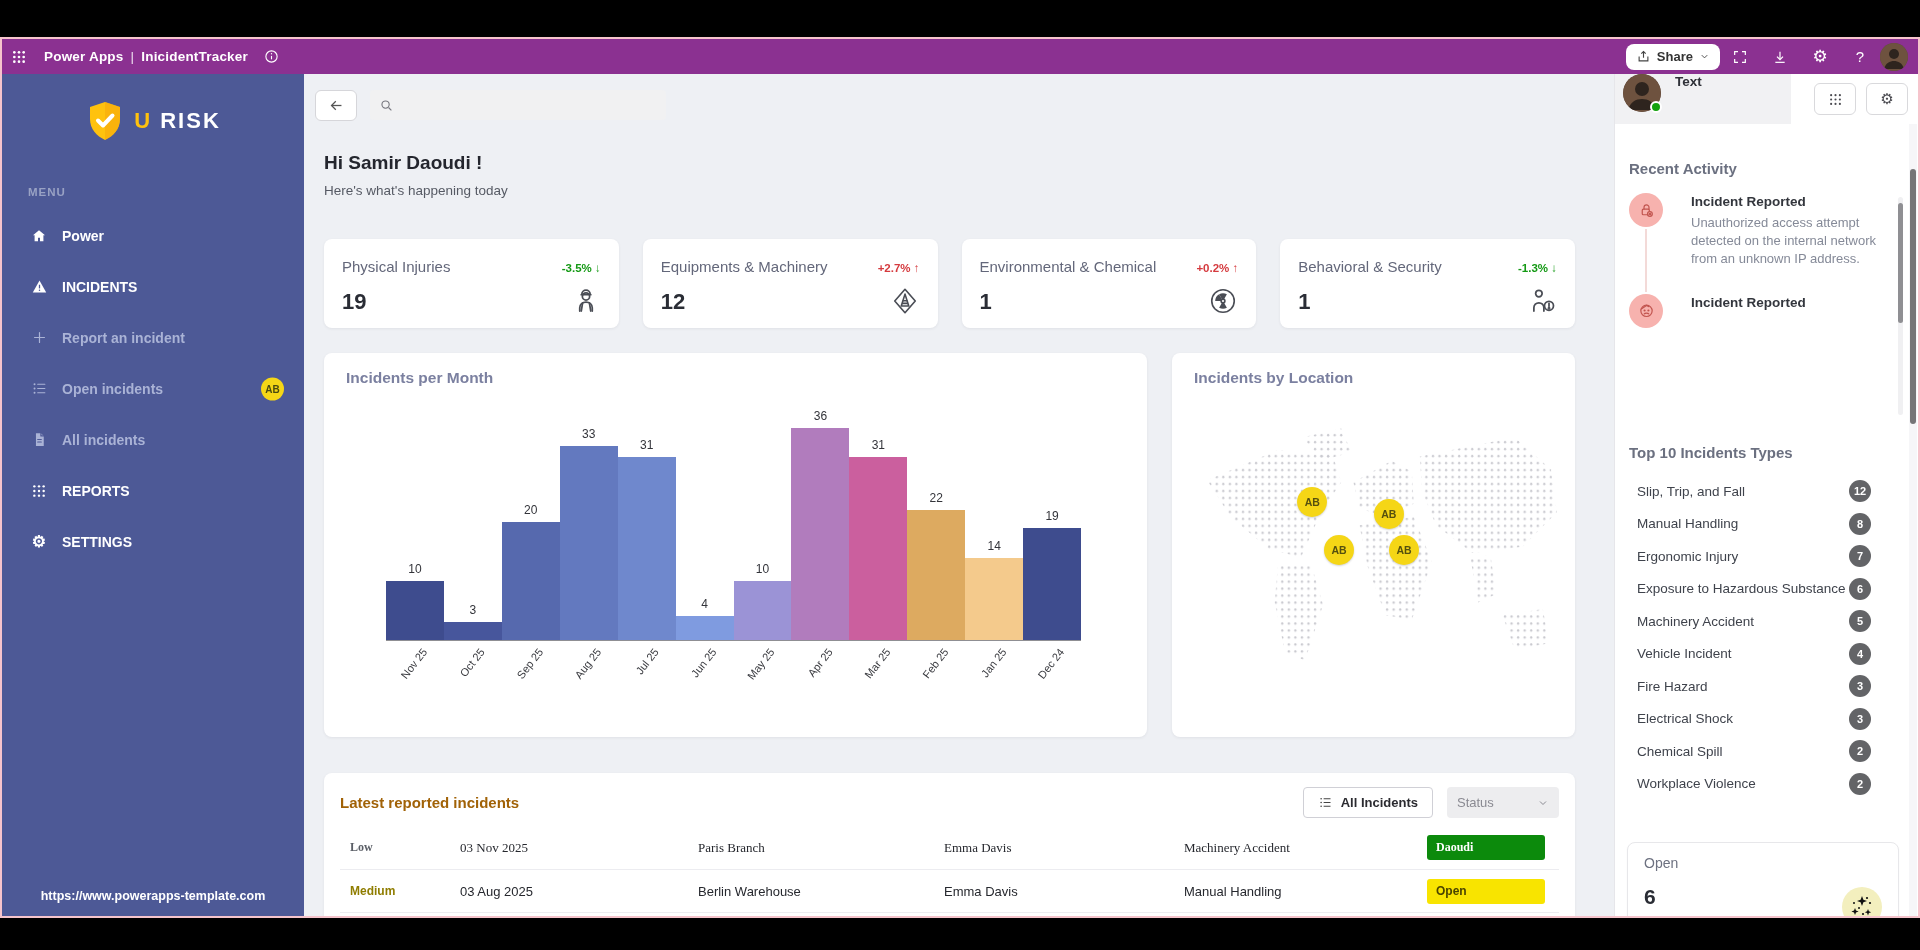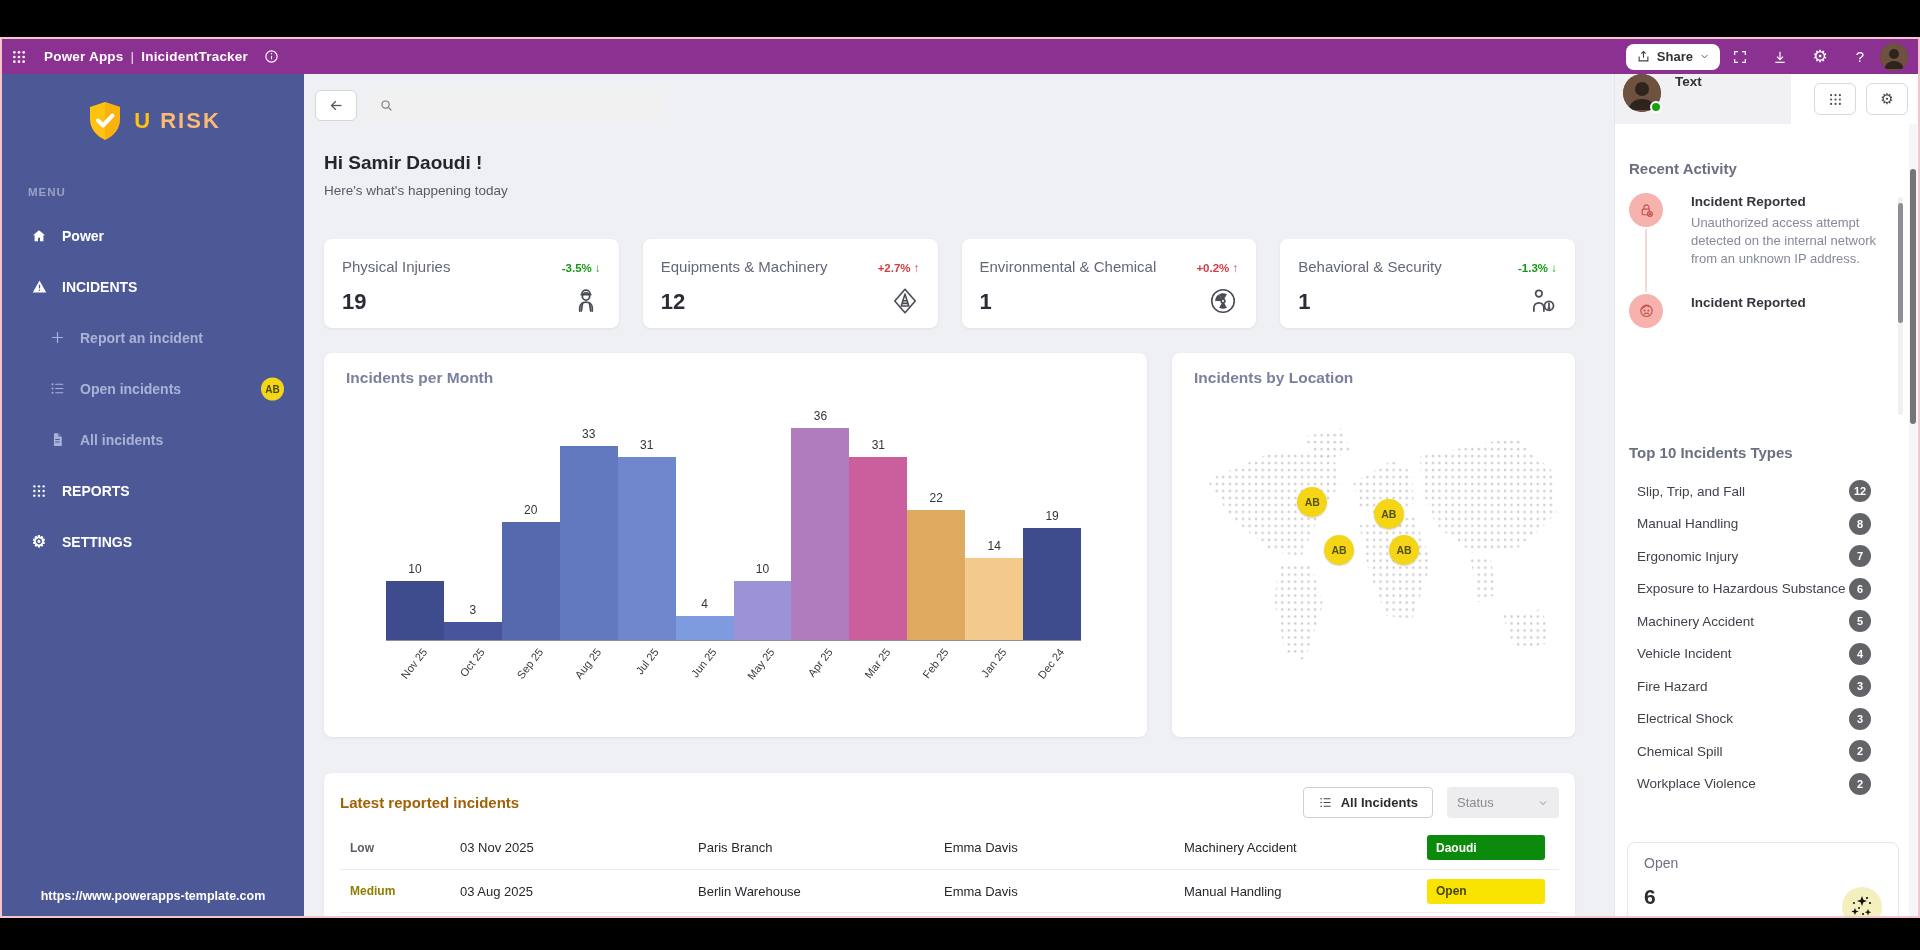--- a/index.html
+++ b/index.html
@@ -19,25 +19,25 @@
   .avatar { width:28px; height:28px; border-radius:50%; overflow:hidden; background:#5f4a3e; flex:none; cursor:pointer; }
 
   
   .bodyrow { position:absolute; top:35px; left:0; right:0; bottom:0; display:flex; }
 
   
   .sidebar { width:302px; background:#4d5996; position:relative; flex:none; color:#fff; }
   .logo { display:flex; align-items:center; justify-content:center; gap:9px; padding-top:26px; }
   .logo-text { font-size:22px; font-weight:800; letter-spacing:2px; }
   .logo-text .b1 { color:#ffc20e; }
-  .logo-text .b2 { color:#fdba74;margin-top:20px; }
+  .logo-text .b2 { color:#ffffff;margin-top:20px; }
   .menu-label { color:#99a2c4; font-size:11.5px; font-weight:700; letter-spacing:1px; margin:44px 0 0 26px; }
   .nav { margin-top:12px; }
   .nav-item { display:flex; align-items:center; gap:14px; height:51px; padding-left:28px; font-size:14px; font-weight:700; color:#fff; cursor:pointer; position:relative; }
-  .nav-item.sub { padding-left:46px; color:#aab3d6; font-weight:700; }
+  .nav-item.sub { padding-left:28px; color:#aab3d6; font-weight:700; }
   .nav-item .nico { width:18px; display:flex; justify-content:center; color:inherit; flex:none; }
   .ab-badge { position:absolute; right:20px; top:50%; transform:translateY(-50%); width:23px; height:23px; border-radius:50%; background:#f5d616; color:#4a4a10; font-size:10px; font-weight:700; display:flex; align-items:center; justify-content:center; }
   .side-url { position:absolute; bottom:13px; left:0; width:100%; text-align:center; font-size:12.5px; font-weight:700; color:#fff; }
 
   
   .main { flex:1; position:relative; background:#eef0f4; overflow:hidden; }
   .back-btn { position:absolute; left:11px; top:16px; width:42px; height:31px; background:#fff; border:1px solid #d6d6da; border-radius:6px; display:flex; align-items:center; justify-content:center; color:#444; cursor:pointer; }
   .search-box { position:absolute; left:66px; top:16px; width:296px; height:30px; background:#f1f1f2; border-radius:4px; display:flex; align-items:center; padding-left:9px; color:#8a8a92; cursor:text; }
   .greeting { position:absolute; left:20px; top:78px; font-size:19px; font-weight:700; color:#24262e; }
   .subtitle { position:absolute; left:20px; top:109px; font-size:13.5px; color:#565a64; }
@@ -67,21 +67,21 @@
   .map-area { position:absolute; left:10px; right:10px; top:52px; bottom:10px; }
   .map-marker { position:absolute; width:30px; height:30px; margin:-15px 0 0 -15px; border-radius:50%; background:#f5d616; color:#55500f; font-size:10.5px; font-weight:600; display:flex; align-items:center; justify-content:center; box-shadow:0 1px 2px rgba(0,0,0,.18); cursor:pointer; }
 
   .table-card { position:absolute; left:20px; top:699px; width:1251px; height:240px; background:#fff; border-radius:8px; box-shadow:0 1px 3px rgba(40,40,60,.07); padding:14px 16px 0 16px; }
   .table-head { display:flex; align-items:center; }
   .table-title { font-size:15px; font-weight:700; color:#a16207; }
   .table-controls { margin-left:auto; display:flex; gap:14px; align-items:center; }
   .all-btn { display:flex; align-items:center; gap:8px; border:1px solid #d0d0d6; background:#fff; border-radius:4px; height:31px; padding:0 14px; font-size:13px; color:#2b2b30; font-weight:600; cursor:pointer; }
   .status-dd { display:flex; align-items:center; justify-content:space-between; background:#ededef; border-radius:4px; height:31px; width:112px; padding:0 10px; font-size:13px; color:#8a8a92; cursor:pointer; }
   .t-row { display:grid; grid-template-columns:120px 238px 246px 240px 243px 132px; align-items:center; height:43px; border-top:1px solid #ececf0; font-size:13px; color:#26282e; }
-  .t-row:first-of-type { border-top:none; margin-top:6px; }
+  .t-row:first-of-type { border-top:none; margin-top:6px;font-family:Liberation Serif, serif; }
   .sev { font-size:12px; font-weight:600; padding-left:10px; }
   .badge { height:25px; border-radius:3px; display:flex; align-items:center; padding-left:9px; font-size:12px; font-weight:700; width:118px; }
 
   
   .rpanel { width:304px; background:#fff; position:relative; flex:none; border-left:1px solid #e6e6ea; }
   .rp-band { position:absolute; left:0; top:0; width:176px; height:50px; background:#f1f1f3; display:flex; align-items:flex-start; }
   .rp-avatar { position:relative; width:38px; height:38px; margin-left:8px; flex:none; }
   .rp-avatar .ph { width:38px; height:38px; border-radius:50%; overflow:hidden; background:#5f4a3e; }
   .rp-avatar .dot { position:absolute; right:-1px; bottom:-1px; width:12px; height:12px; border-radius:50%; background:#13a10e; border:2px solid #fff; }
   .rp-name { font-size:13.5px; font-weight:700; color:#2f3138; margin-left:14px; }

